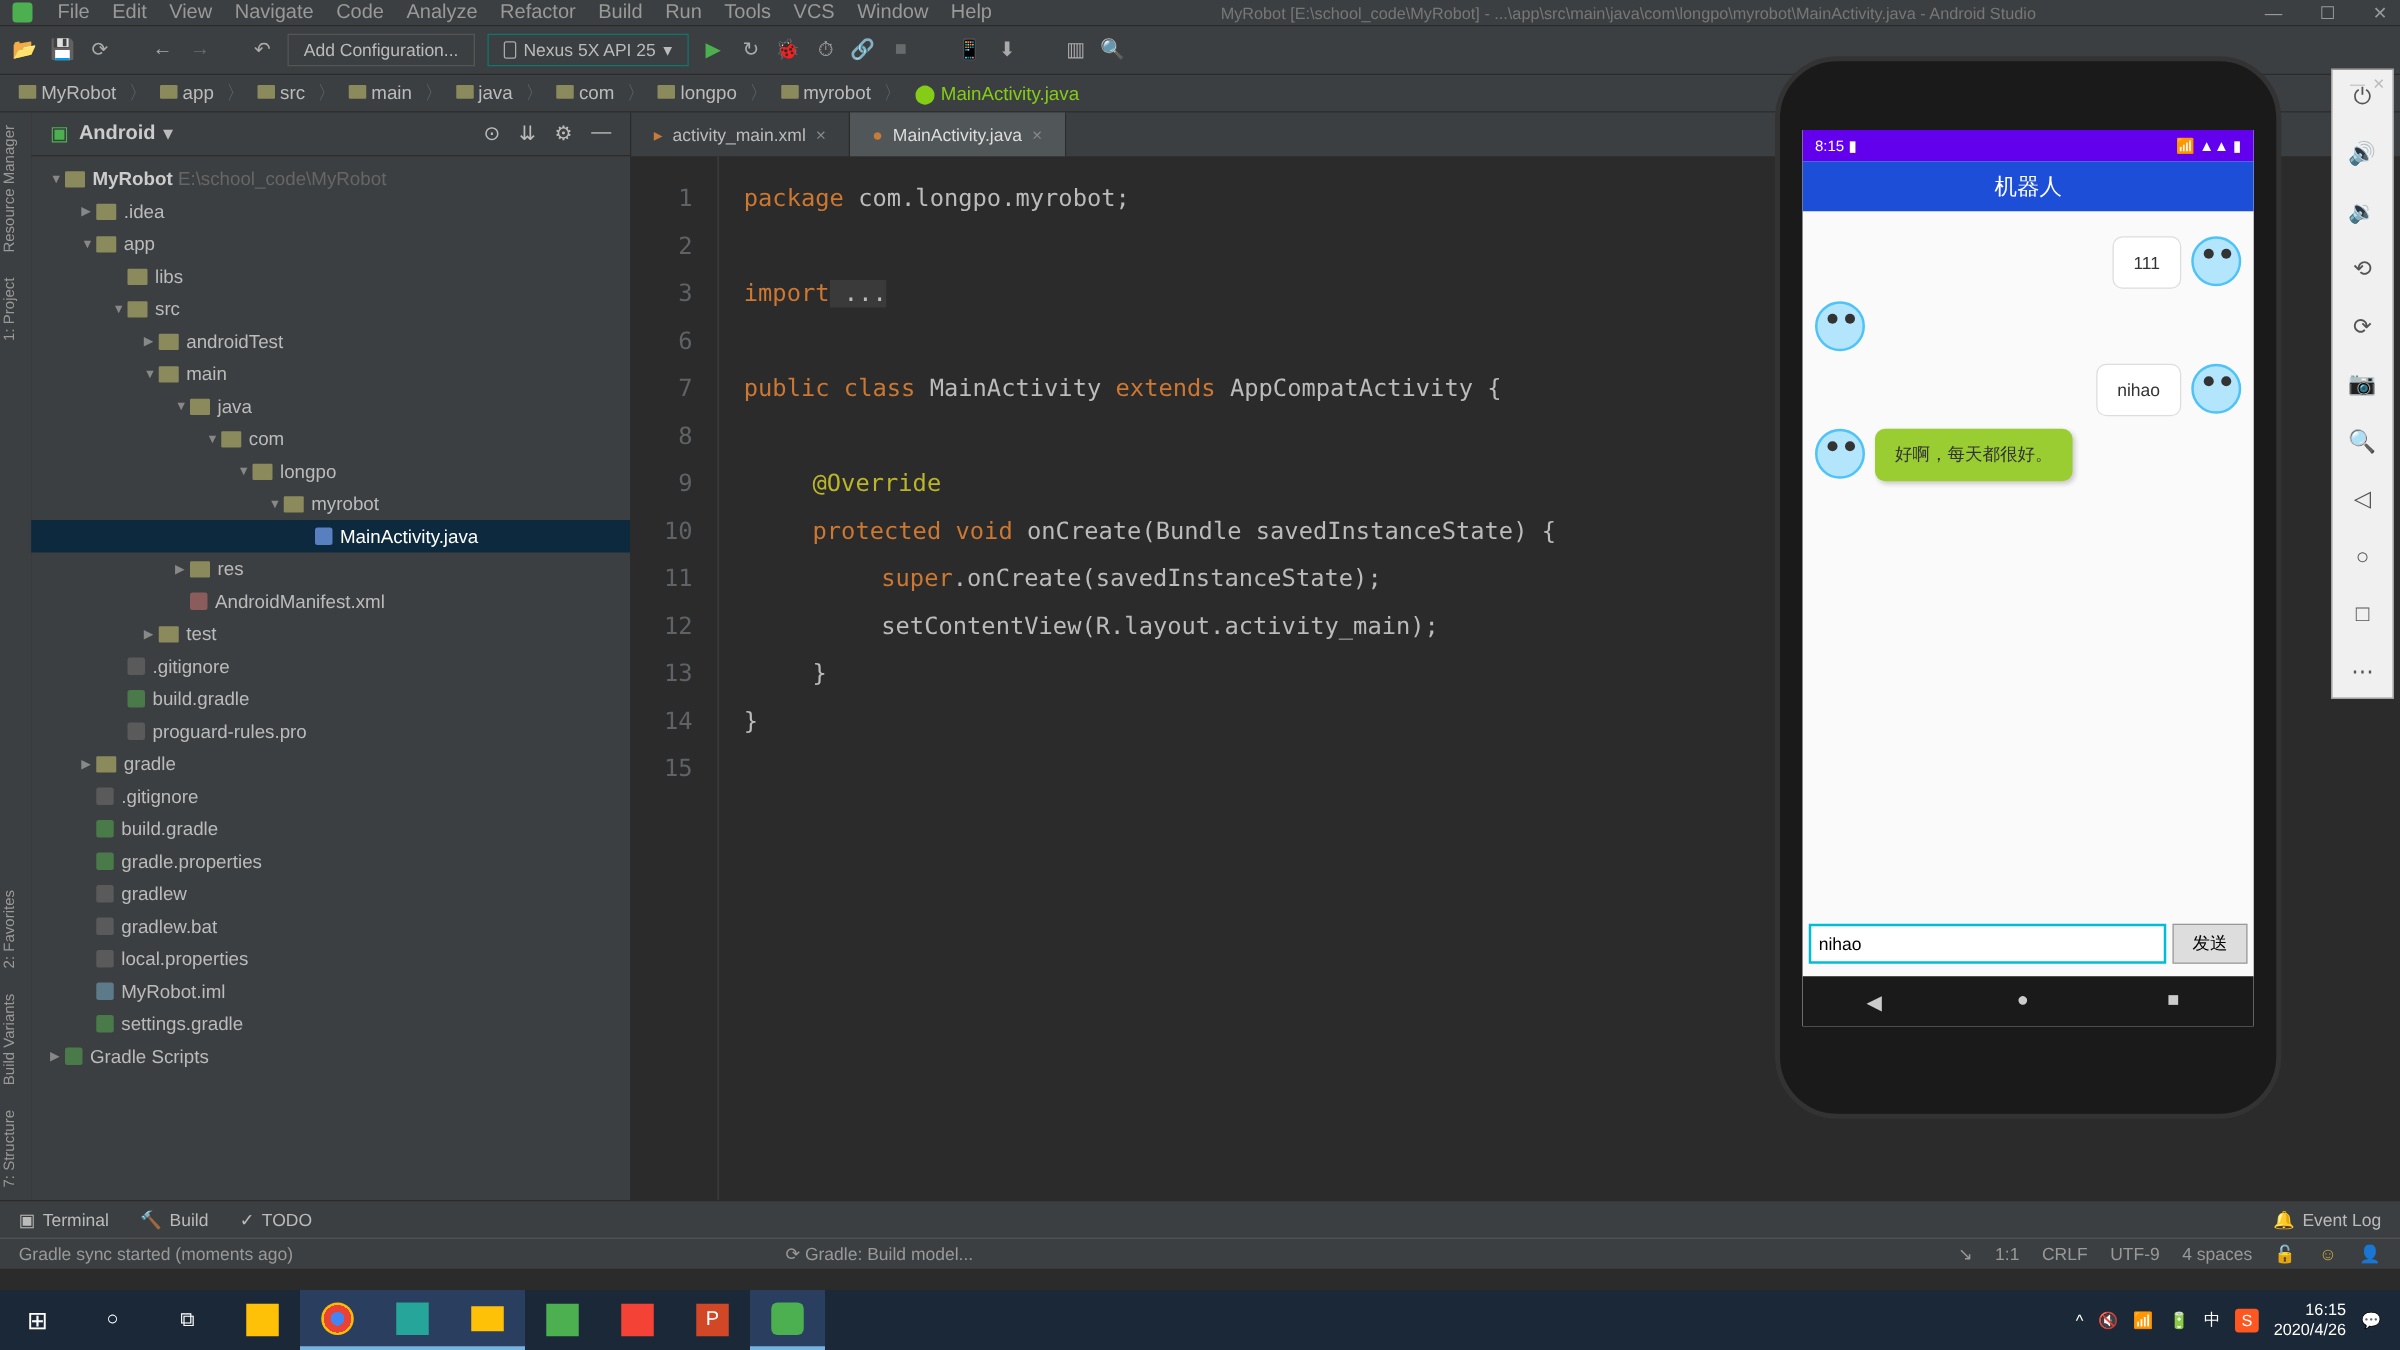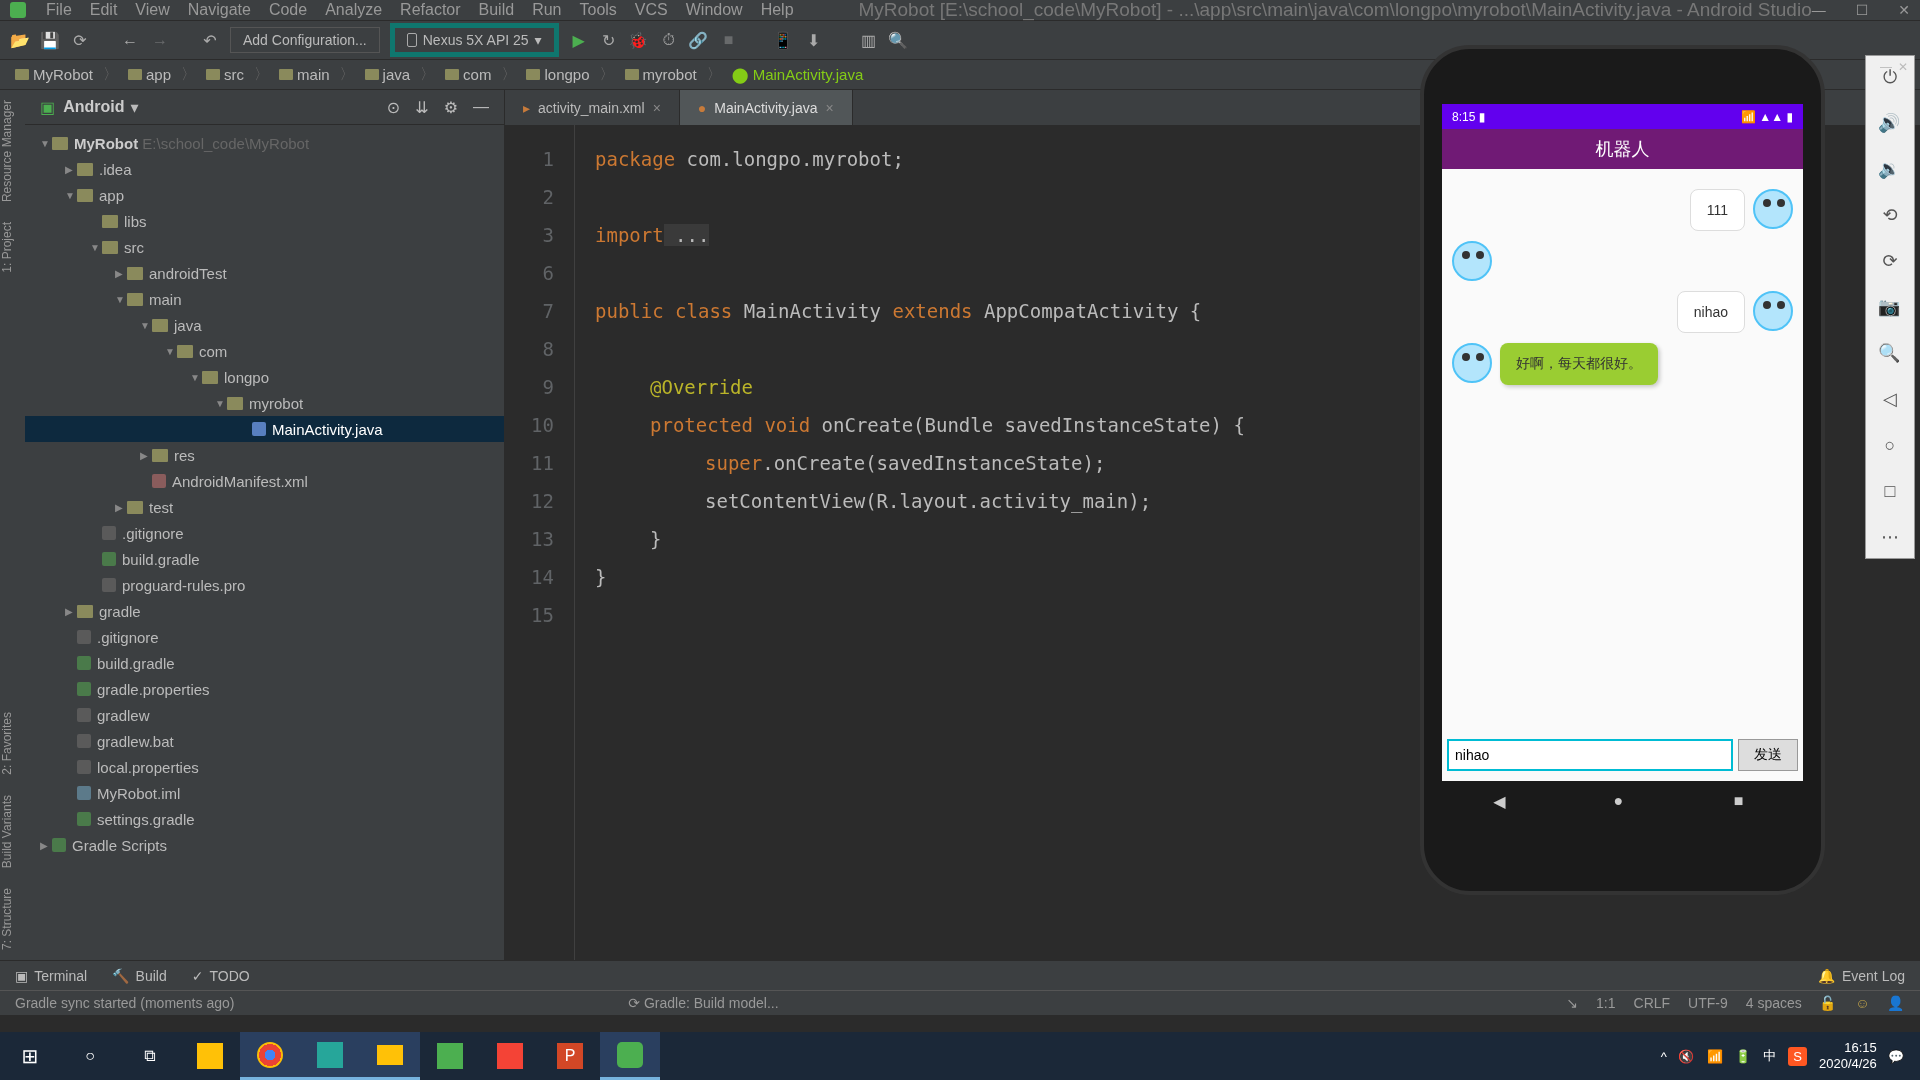--- a/index.html
+++ b/index.html
@@ -2,27 +2,27 @@
 <html><head>
 <meta charset="utf-8">
 <style>
 * { box-sizing: border-box; margin: 0; padding: 0; }
 body { font-family: "Segoe UI", sans-serif; background: #2b2b2b; color: #bbb; overflow: hidden; width: 1920px; height: 1080px; position: relative; }
 
 .title-bar { height: 20px; background: #3c3f41; display: flex; align-items: center; padding: 0 10px; color: #999; font-size: 16px; }
 .title-bar .logo { width: 16px; height: 16px; background: #4caf50; border-radius: 3px; margin-right: 20px; }
 .title-bar .menu { display: flex; gap: 18px; }
 .title-bar .menu span { cursor: pointer; }
-.title-bar .win-title { flex: 1; text-align: right; color: #777; font-size: 19px; }
+.title-bar .win-title { flex: 1; text-align: center; color: #777; font-size: 13px; }
 .title-bar .win-controls { display: flex; gap: 30px; font-size: 14px; }
 
 .toolbar { height: 40px; background: #3c3f41; border-top: 1px solid #2b2b2b; border-bottom: 1px solid #2b2b2b; display: flex; align-items: center; padding: 0 10px; gap: 10px; }
 .tbtn { width: 20px; height: 20px; display: inline-flex; align-items: center; justify-content: center; color: #aaa; cursor: pointer; }
 .toolbar .cselect { border: 1px solid #555; padding: 4px 12px; font-size: 14px; color: #bbb; background: #3c3f41; }
-.toolbar .device { border: 5px solid #0f766e; padding: 4px 12px; font-size: 14px; display: flex; align-items: center; gap: 6px; }
+.toolbar .device { border: 1px solid #0f766e; padding: 4px 12px; font-size: 14px; display: flex; align-items: center; gap: 6px; }
 .toolbar .device .phone-ic { width: 10px; height: 14px; border: 1px solid #aaa; border-radius: 2px; }
 
 .breadcrumb { height: 30px; background: #3c3f41; display: flex; align-items: center; padding: 0 15px; gap: 10px; font-size: 15px; border-bottom: 1px solid #2b2b2b; }
 .breadcrumb .fic { width: 14px; height: 11px; background: #8a8a5c; border-radius: 1px; display: inline-block; margin-right: 4px; }
 .breadcrumb .sep { color: #666; }
 
 .main { display: flex; height: 870px; }
 .left-rail { width: 25px; background: #3c3f41; writing-mode: vertical-rl; display: flex; padding: 10px 0; font-size: 12px; color: #999; gap: 20px; }
 .left-rail .rail-item { transform: rotate(180deg); cursor: pointer; }
 
@@ -58,21 +58,21 @@
 .status-bar { height: 25px; background: #3c3f41; display: flex; align-items: center; padding: 0 15px; font-size: 14px; color: #999; border-top: 1px solid #555; }
 .status-bar .stat-r { margin-left: auto; display: flex; gap: 18px; align-items: center; }
 .status-bar .lock { color: #888; }
 
 
 .emulator { position: absolute; top: 45px; left: 1420px; width: 405px; height: 850px; }
 .phone-frame { width: 405px; height: 850px; background: #1a1a1a; border-radius: 50px; border: 4px solid #333; padding: 55px 18px 70px 18px; }
 .phone-screen { width: 100%; height: 100%; background: #fafafa; position: relative; overflow: hidden; }
 .p-status { height: 25px; background: #6200ee; color: #fff; display: flex; align-items: center; padding: 0 10px; font-size: 12px; }
 .p-status .ps-r { margin-left: auto; }
-.p-title { height: 40px; background: #701a75; color: #fff; display: flex; align-items: center; justify-content: center; font-size: 18px; }
+.p-title { height: 40px; background: #1d4ed8; color: #fff; display: flex; align-items: center; justify-content: center; font-size: 18px; }
 .chat { height: 540px; padding: 10px; }
 .msg { display: flex; margin: 10px 0; align-items: flex-start; gap: 8px; }
 .msg.right { flex-direction: row-reverse; }
 .avatar { width: 40px; height: 40px; background: #b3e5fc; border-radius: 50%; border: 2px solid #4fc3f7; position: relative; }
 .avatar::after { content: ""; position: absolute; top: 8px; left: 8px; width: 8px; height: 8px; background: #333; border-radius: 50%; box-shadow: 14px 0 #333; }
 .bubble { padding: 12px 16px; border-radius: 8px; font-size: 14px; max-width: 200px; }
 .msg.right .bubble { background: #fff; border: 1px solid #ddd; color: #333; }
 .msg.left .bubble { background: #9acd32; color: #333; box-shadow: 2px 2px 4px rgba(0,0,0,0.2); }
 .chat-input { position: absolute; bottom: 50px; left: 5px; right: 5px; display: flex; gap: 5px; }
 .chat-input input { flex: 1; border: 2px solid #00bcd4; padding: 6px; font-size: 14px; }

